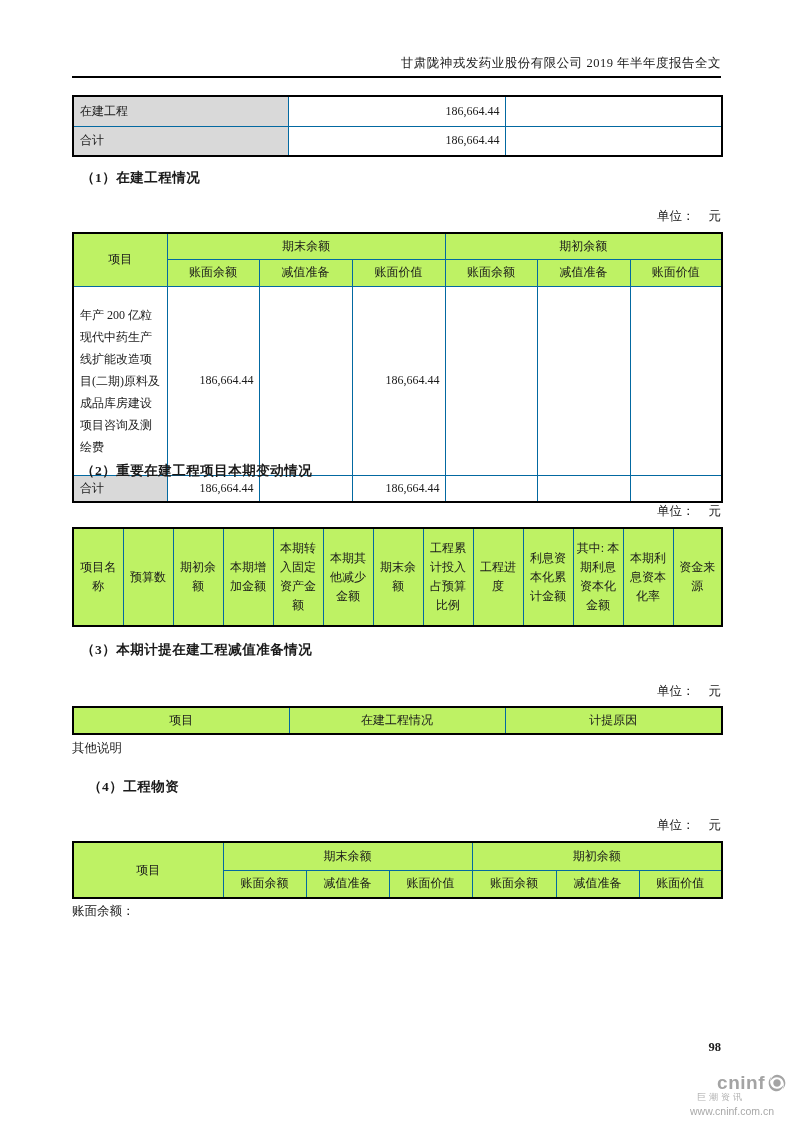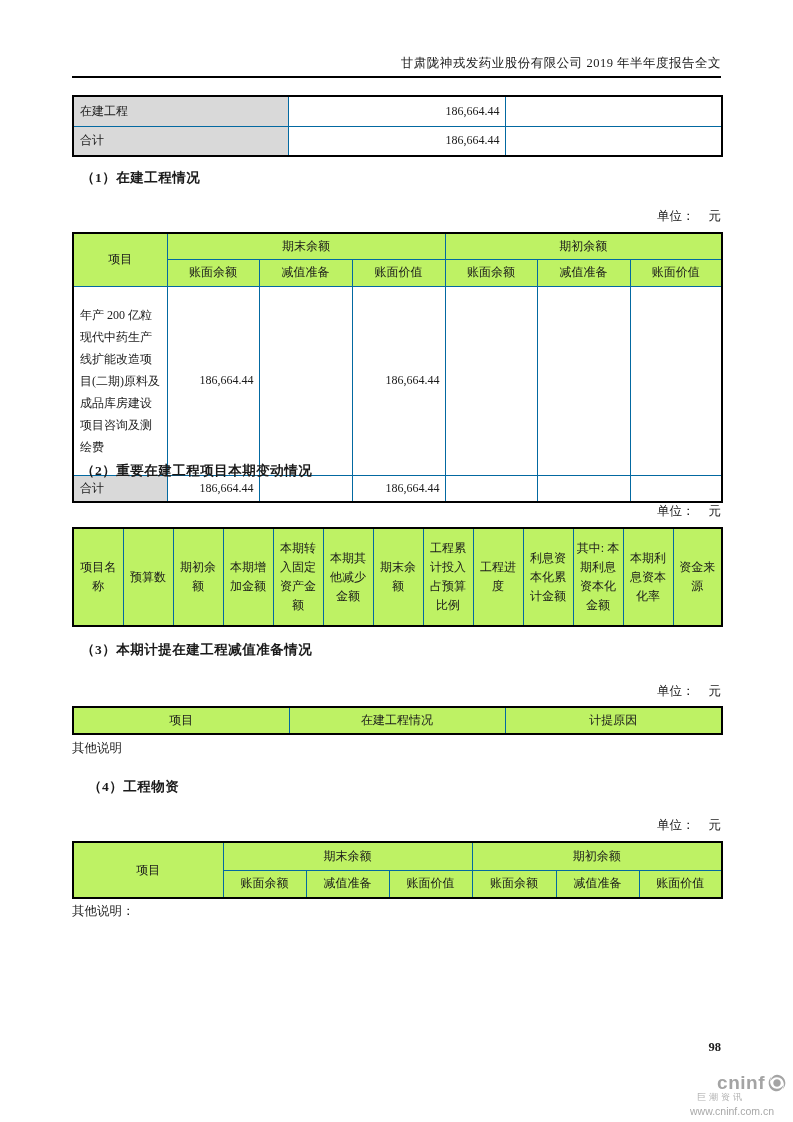--- a/index.html
+++ b/index.html
@@ -238,21 +238,21 @@
   <tr style="height:28px">
     <td class="hdr">账面余额</td>
     <td class="hdr">减值准备</td>
     <td class="hdr">账面价值</td>
     <td class="hdr">账面余额</td>
     <td class="hdr">减值准备</td>
     <td class="hdr">账面价值</td>
   </tr>
 </tbody>
   </table>
-<div class="abs note4">其他说明：</div>
+<div class="abs note4">账面余额：</div>
 
 <div class="abs page-number">98</div>
 
 <div class="abs cninfo-logo">
   <div class="logo-row">
     <span class="logo-brand">cninf</span>
     <span style="display:inline-block;width:20px;height:20px;">
       <svg viewBox="0 0 24 24" width="20" height="20">
         <g fill="#a4a4a4">
           <path d="M12 2c5.5 0 10 4.5 10 10 0 3-1.3 5.6-3.4 7.4 1.1-1.7 1.7-3.6 1.7-5.4C20.3 8.6 16.6 5 12 5 8.5 5 5.4 7.1 4 10.1 4.9 5.5 8.1 2 12 2z"></path>

